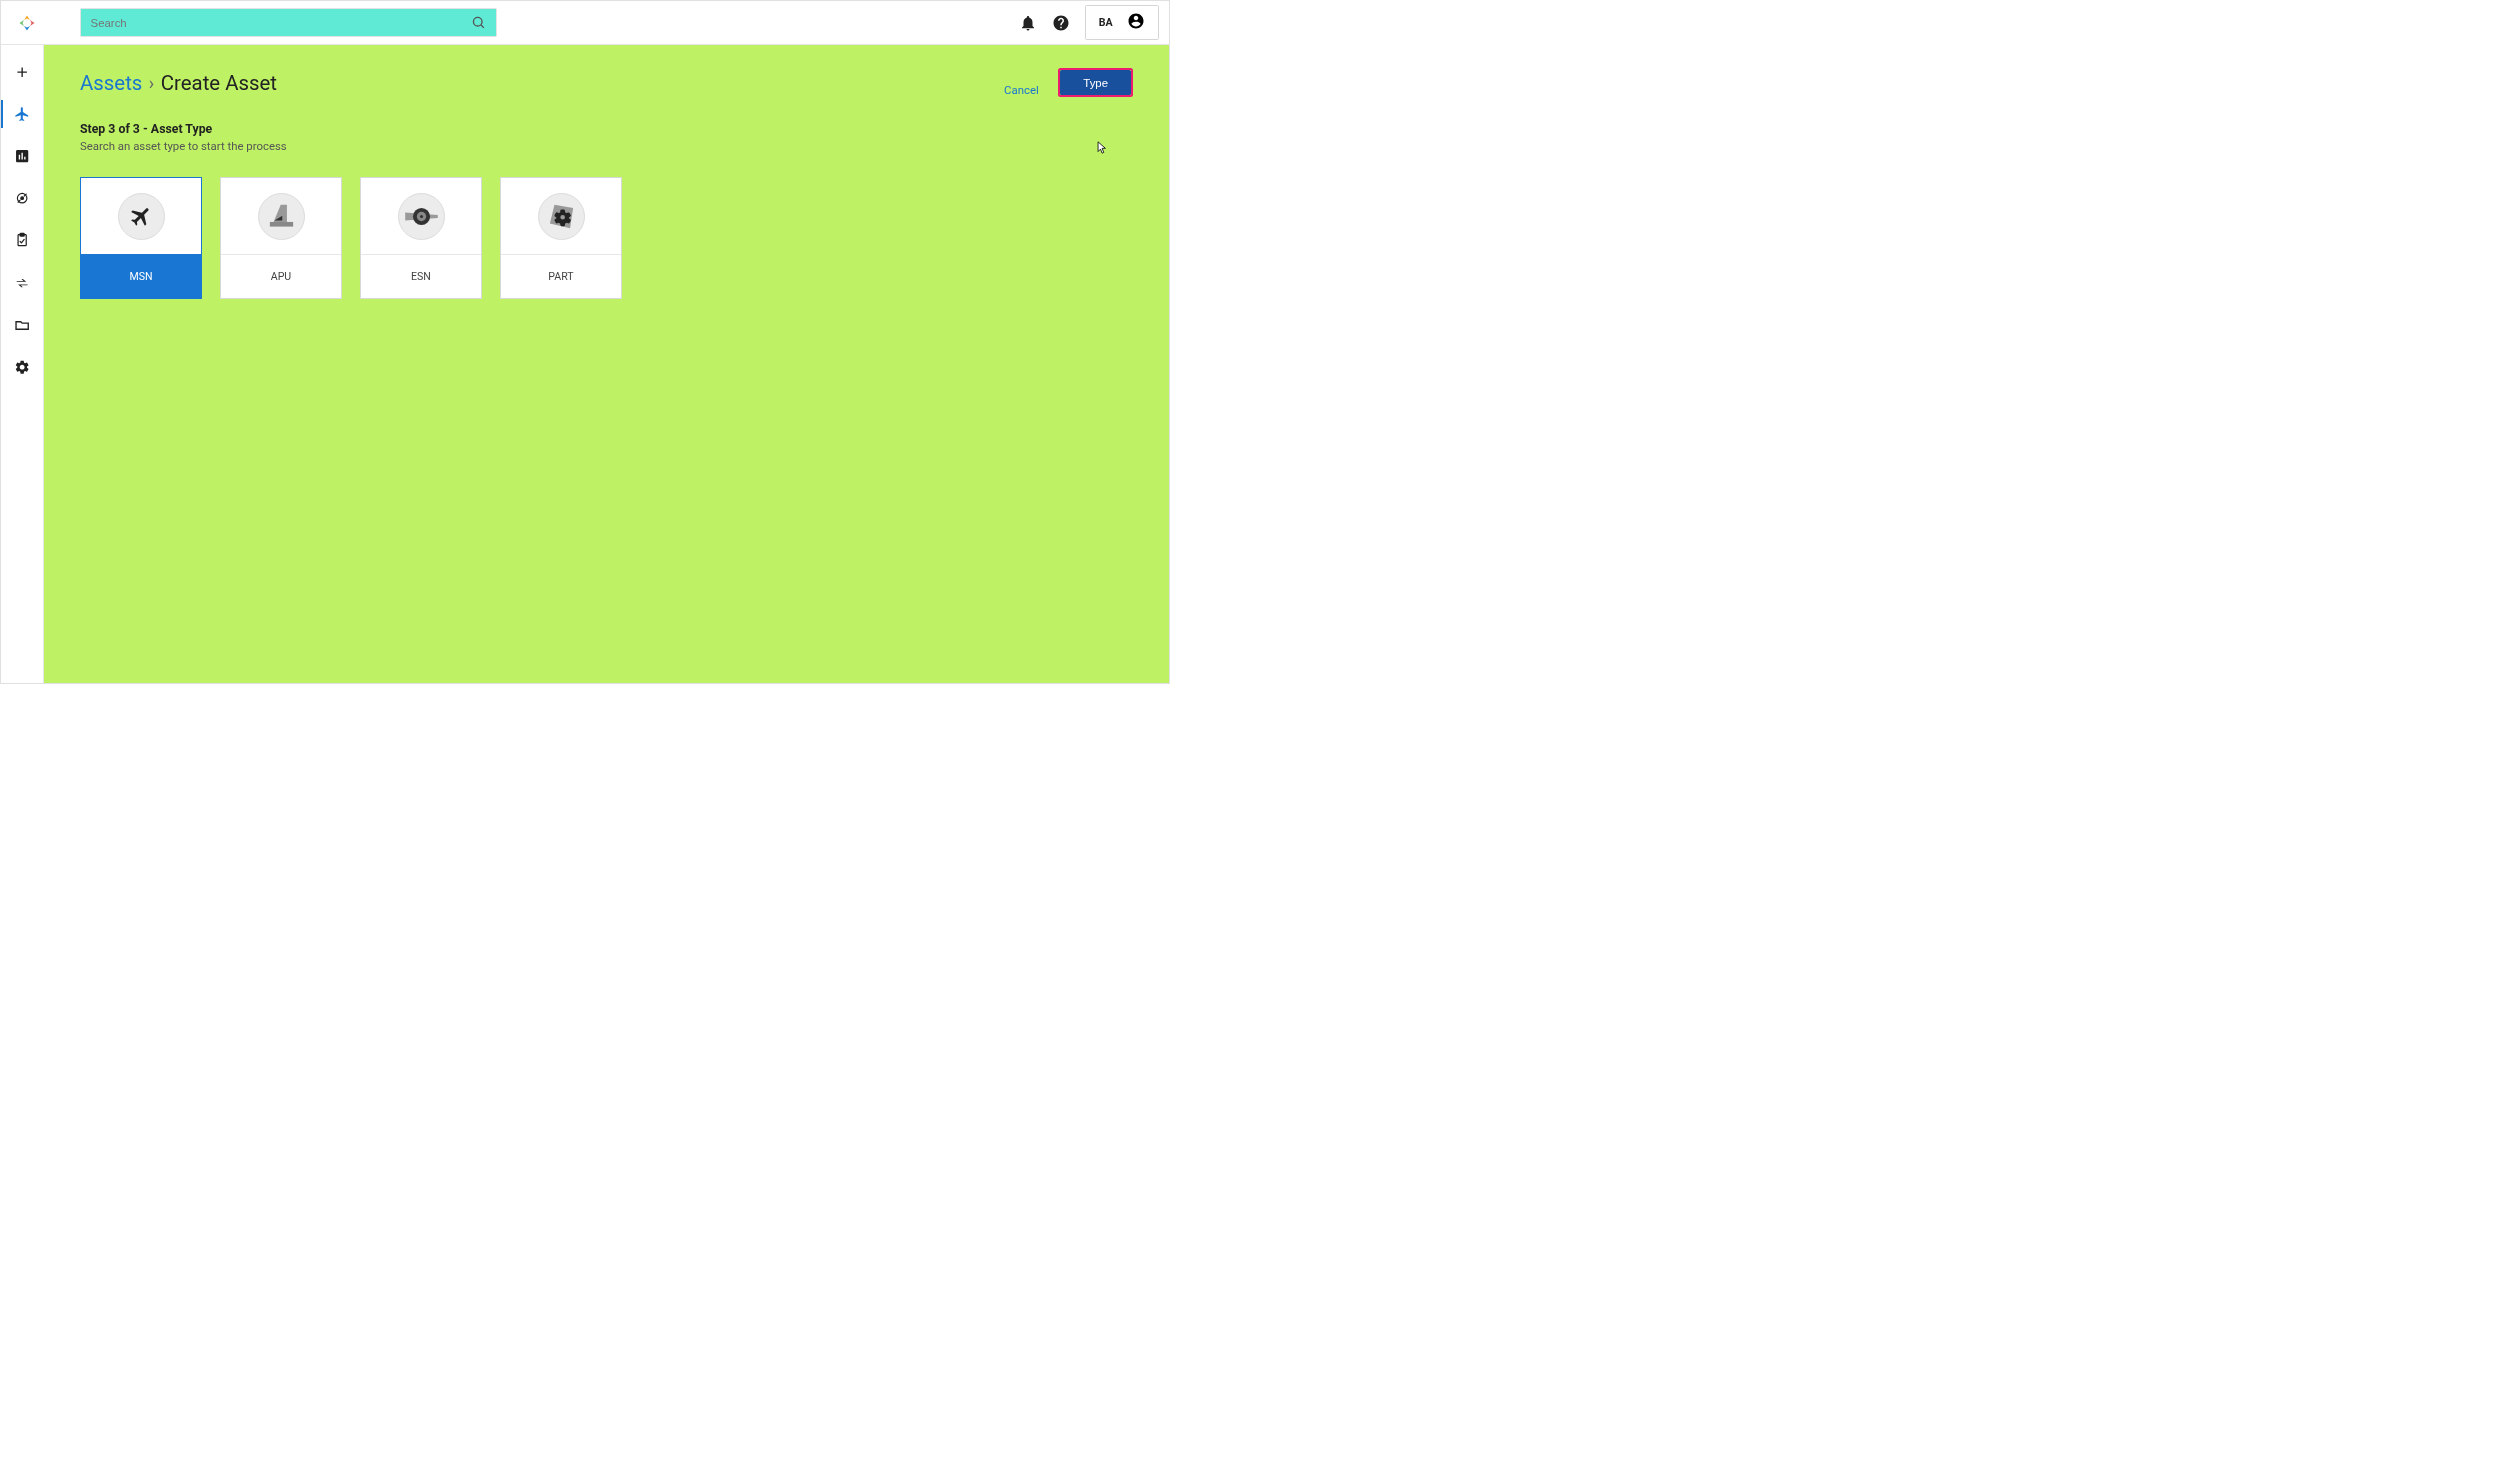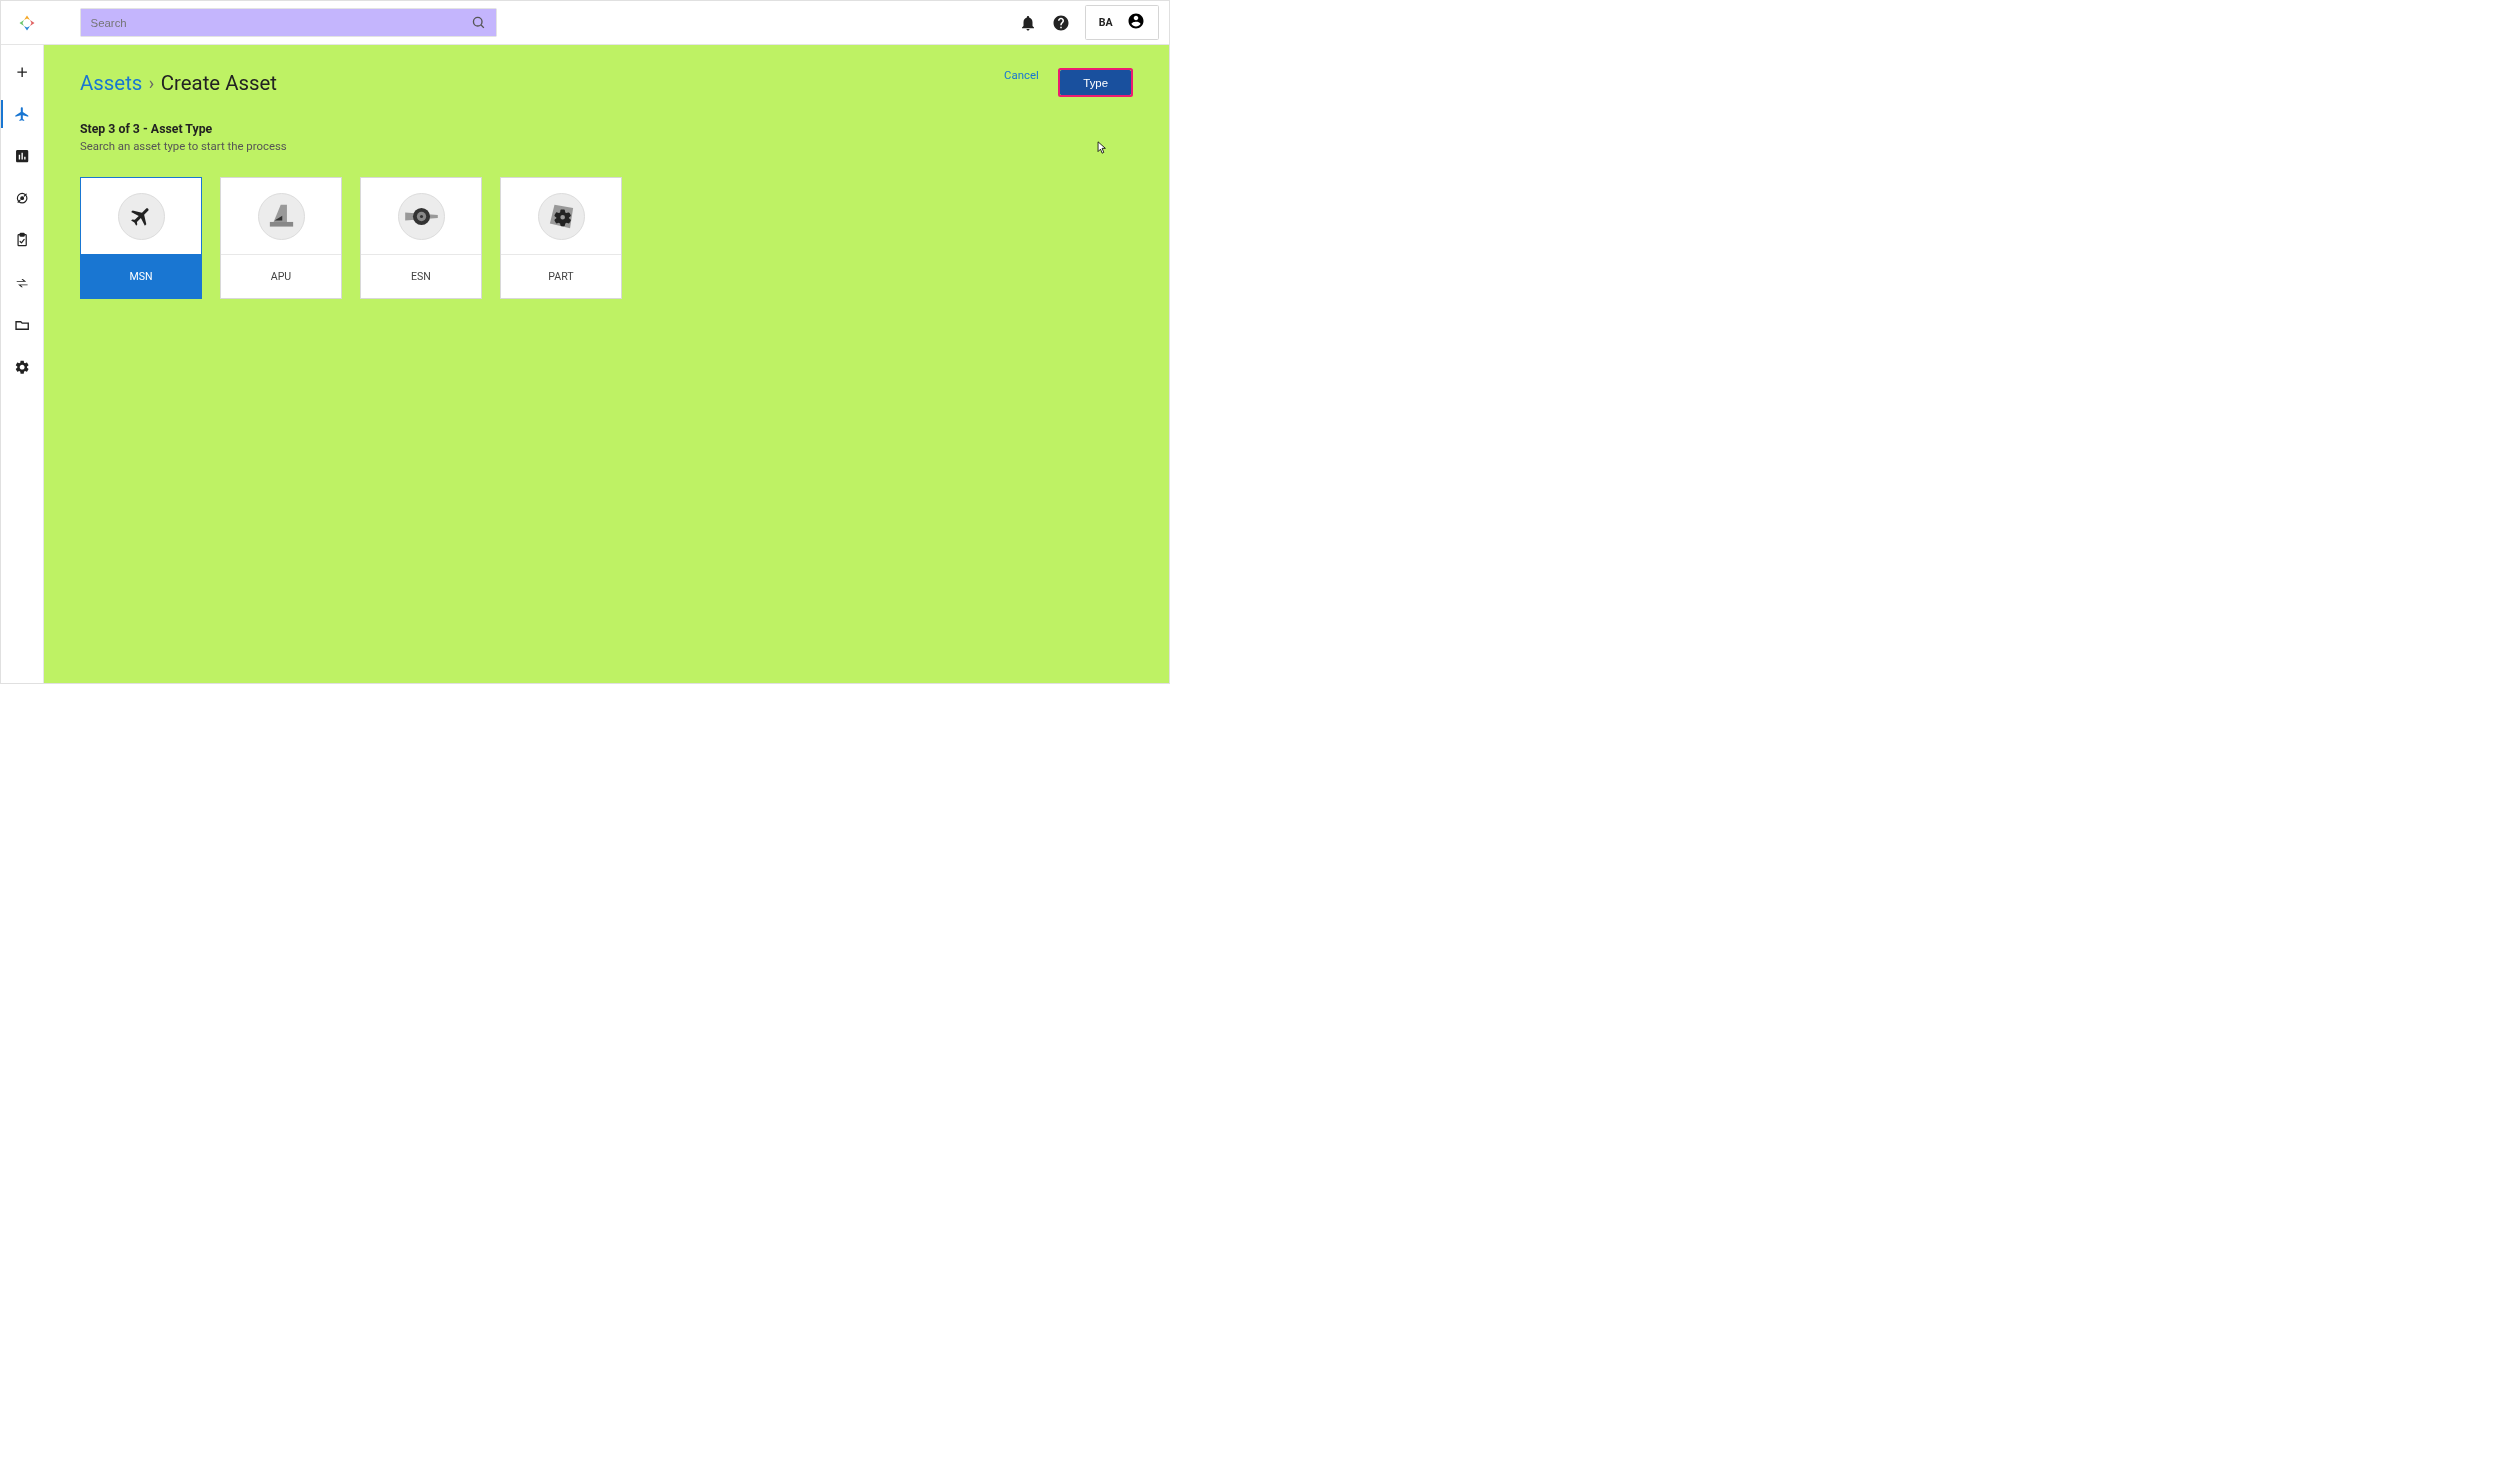--- a/index.html
+++ b/index.html
@@ -31,21 +31,21 @@
       justify-content: center;
     }
     .logo svg {
       width: 18px;
       height: 18px;
     }
     .search-wrapper {
       margin-left: 36px;
       width: 417px;
       height: 29px;
-      background: #c4b5fd;
+      background: #5eead4;
       border: 0.8px solid #e3e3e3;
       border-radius: 1.6px;
       display: flex;
       align-items: center;
       padding: 0 9.8px;
     }
     .search-input {
       flex: 1;
       border: none;
       background: transparent;
@@ -150,21 +150,21 @@
     .breadcrumb-link {
       color: #1976d2;
       cursor: pointer;
     }
     .breadcrumb-sep {
       color: #666;
       font-size: 18px;
     }
     .page-actions {
       display: flex;
-      align-items: flex-start;
+      align-items: flex-end;
       gap: 19.6px;
       margin-left: 16px;
     }
     .cancel-link {
       color: #1976d2;
       font-size: 11.4px;
       cursor: pointer;
     }
     .next-btn-highlight {
       border: 2.5px solid #ec1d71;

